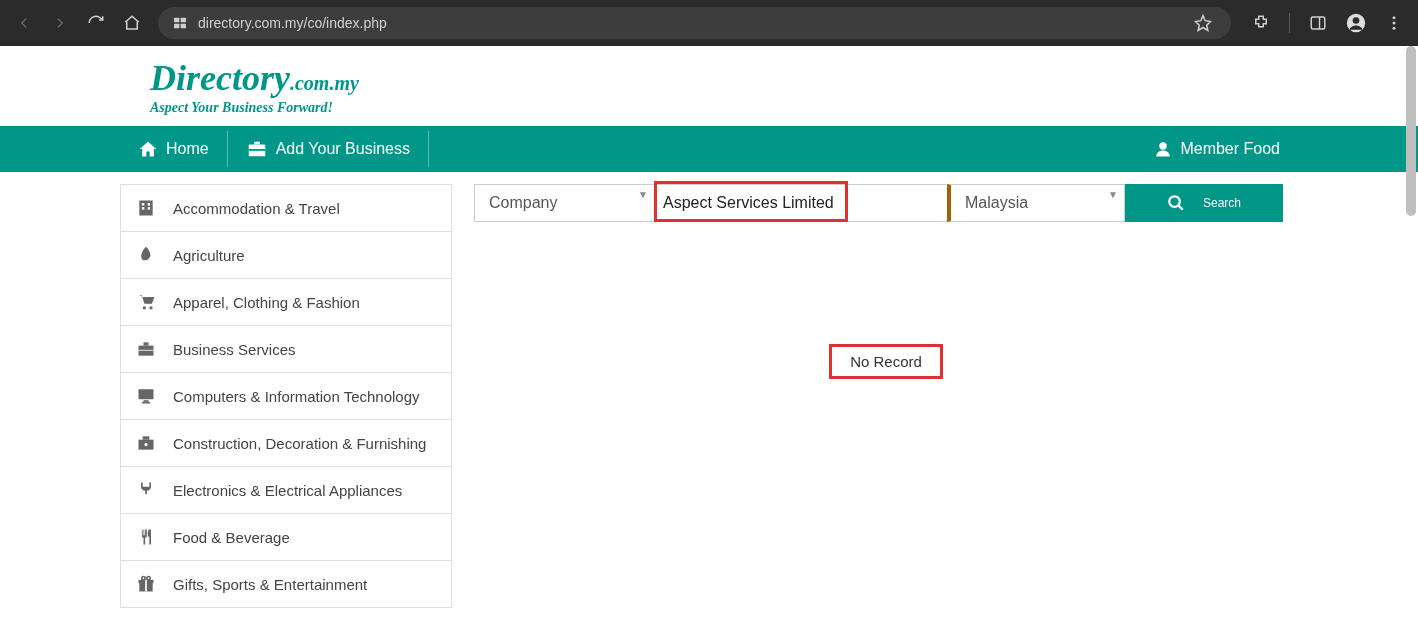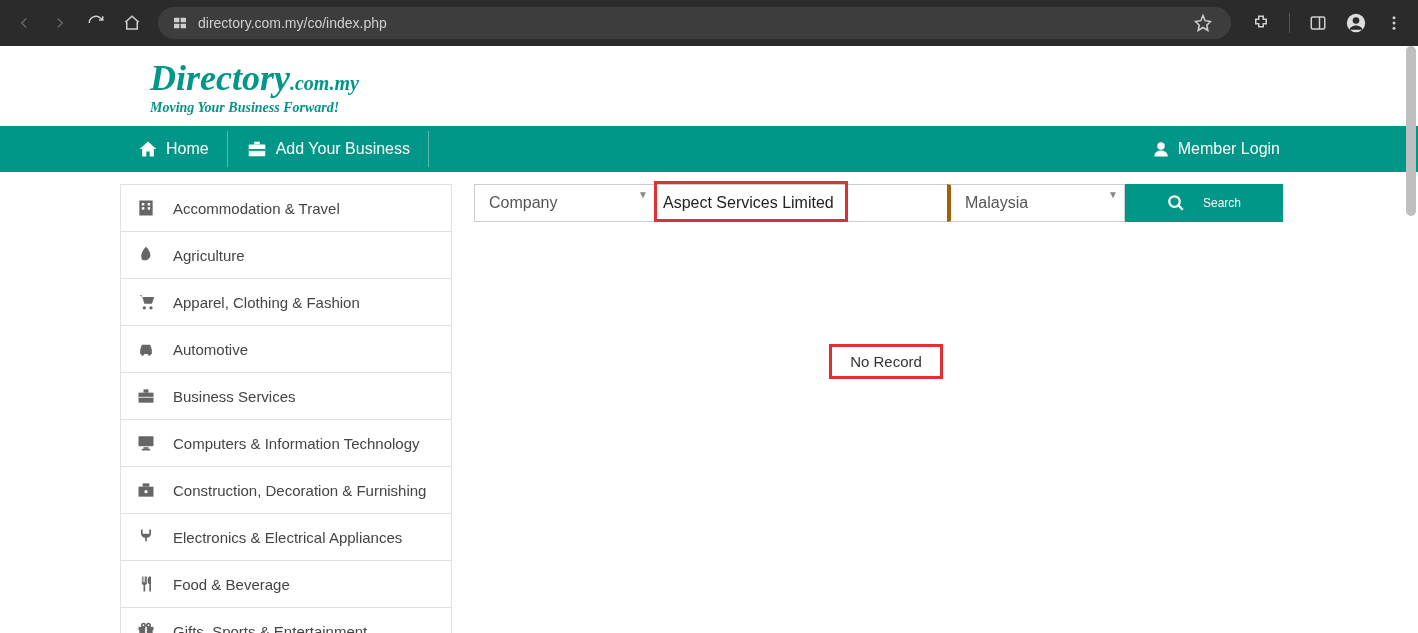--- a/index.html
+++ b/index.html
@@ -125,21 +125,21 @@
     </div>
   </div>
 </div>
 
 <div class="page-wrap">
 
   <div class="logo-area">
     <div class="logo-text">
       <span>Directory</span><span class="ext">.com.my</span>
     </div>
-    <div class="tagline">Moving Your Business Forward!</div>
+    <div class="tagline">Aspect Your Business Forward!</div>
   </div>
 
   <div class="navbar">
     <div class="nav-item">
       <span>
         <svg width="20" height="20" viewBox="0 0 24 24" fill="currentColor">
             <path d="M12 3l10 9h-3v9h-5v-6h-4v6H5v-9H2z"></path>
           </svg>
       </span>
       <span>Home</span>
@@ -157,21 +157,21 @@
     </div>
     <div class="nav-sep"></div>
     <div class="nav-spacer"></div>
     <div class="nav-item">
       <span>
         <svg width="18" height="18" viewBox="0 0 24 24" fill="currentColor">
             <circle cx="12" cy="8" r="5"></circle>
             <path d="M3 22c0-5 4-8 9-8s9 3 9 8"></path>
           </svg>
       </span>
-      <span>Member Login</span>
+      <span>Member Food</span>
     </div>
   </div>
 
   <div class="content">
 
     <div class="sidebar" id="sidebar">
         <div class="cat-item">
           <span class="cat-icon">
             <svg width="20" height="20" viewBox="0 0 24 24" fill="currentColor">
               <rect x="4" y="3" width="16" height="18"></rect>
@@ -193,30 +193,20 @@
         </div>
         <div class="cat-item">
           <span class="cat-icon">
             <svg width="20" height="20" viewBox="0 0 24 24" fill="currentColor">
               <path d="M4 4h3l3 10h9l3-8H8"></path>
               <circle cx="10" cy="19" r="2"></circle>
               <circle cx="18" cy="19" r="2"></circle>
             </svg>
           </span>
           <span>Apparel, Clothing &amp; Fashion</span>
-        </div>
-        <div class="cat-item">
-          <span class="cat-icon">
-            <svg width="20" height="20" viewBox="0 0 24 24" fill="currentColor">
-              <path d="M5 13l2-6h10l2 6v5H5z"></path>
-              <circle cx="8" cy="18" r="2"></circle>
-              <circle cx="16" cy="18" r="2"></circle>
-            </svg>
-          </span>
-          <span>Automotive</span>
         </div>
         <div class="cat-item">
           <span class="cat-icon">
             <svg width="20" height="20" viewBox="0 0 24 24" fill="currentColor">
               <rect x="3" y="8" width="18" height="12"></rect>
               <path d="M9 4h6v4H9z"></path>
               <rect x="3" y="13" width="18" height="1" fill="#fff"></rect>
             </svg>
           </span>
           <span>Business Services</span>

